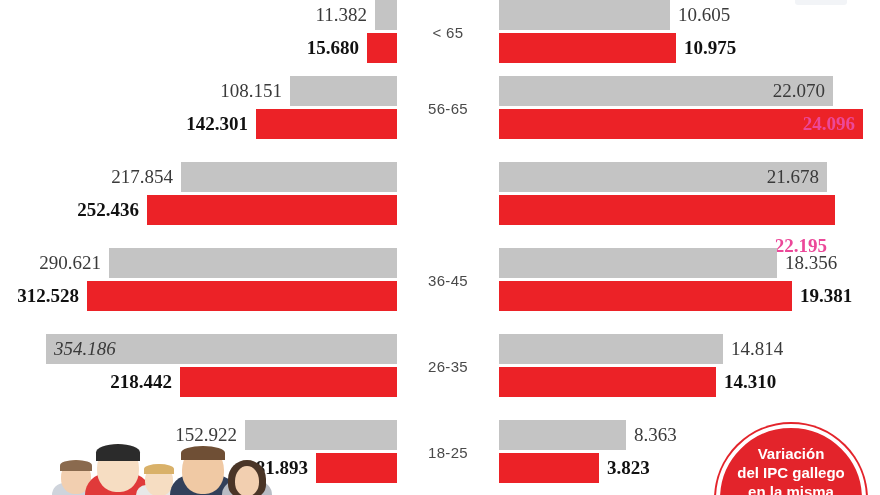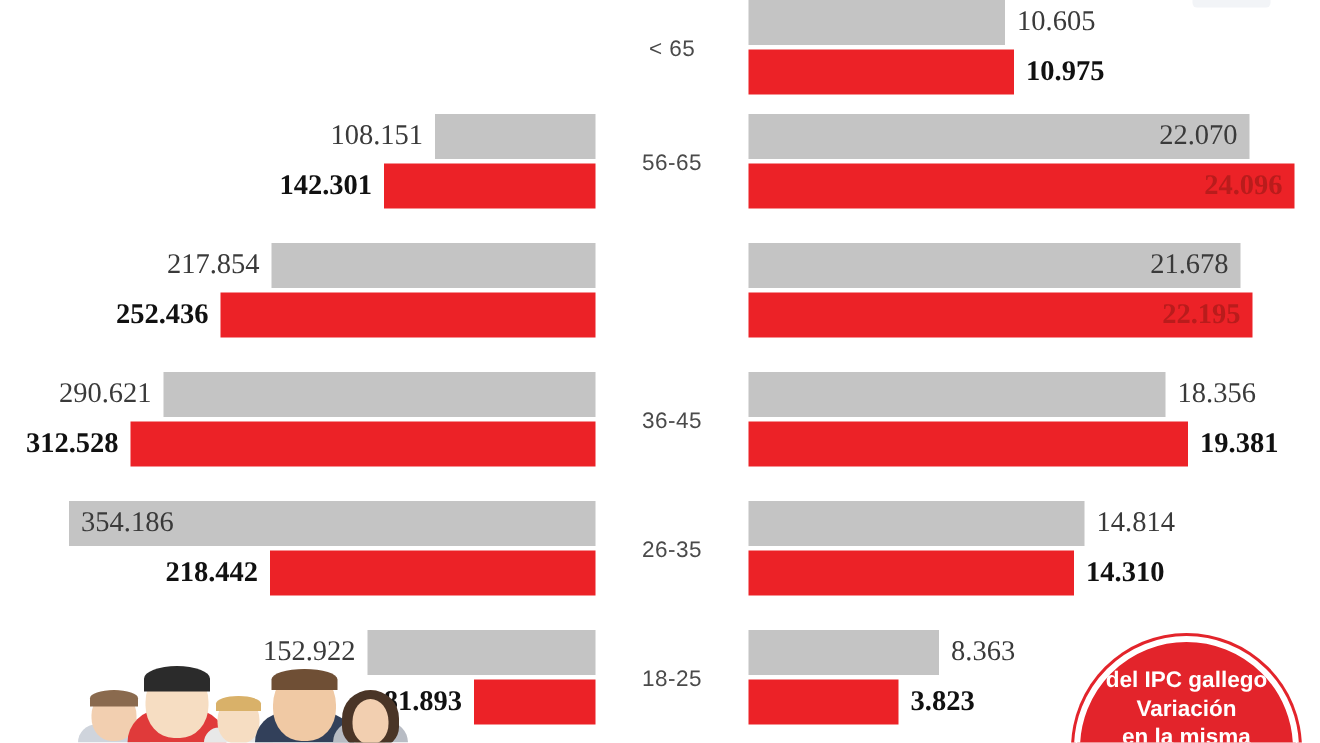--- a/index.html
+++ b/index.html
@@ -30,21 +30,21 @@
 
   
   .val{
     position:absolute;
     white-space:nowrap;
     line-height:30px;
     font-size:19px;
   }
   .val.grey-val{color:#3a3a3a;font-weight:400;top:0;}
   .val.red-val{color:#111111;font-weight:700;top:33px;}
-  .val.inside{color:#b91c1c;}
+  .val.inside{color:#ec4899;}
   .val.inside-dark{color:#3a3a3a;}
 
   
   .lpanel .val.out{ text-align:right; }
   .rpanel .val.out{ text-align:left; }
 
   
   .agelabel{
     position:absolute;left:0;width:102px;
     text-align:center;
@@ -83,20 +83,26 @@
 </style>
 </head>
 <body>
 
 <div id="chart">
 
   <div id="topclip"></div>
 
   <div id="rows-container">
       <div class="row" style="top: 0px; height: 63px;">
+        <div class="lpanel">
+          <div class="bar grey" style="width: 22px;"></div>
+          <div class="val grey-val out" style="right: 30px;">11.382</div>
+          <div class="bar red" style="width: 30px;"></div>
+          <div class="val red-val out" style="right: 38px;">15.680</div>
+        </div>
         <div class="cpanel">
           <div class="agelabel">&lt; 65</div>
         </div>
         <div class="rpanel">
           <div class="bar grey" style="width: 171px;"></div>
           <div class="val grey-val out" style="left: 179px;">10.605</div>
           <div class="bar red" style="width: 177px;"></div>
           <div class="val red-val out" style="left: 185px;">10.975</div>
         </div>
       </div>
@@ -121,21 +127,21 @@
         <div class="lpanel">
           <div class="bar grey" style="width: 216px;"></div>
           <div class="val grey-val out" style="right: 224px;">217.854</div>
           <div class="bar red" style="width: 250px;"></div>
           <div class="val red-val out" style="right: 258px;">252.436</div>
         </div>
         <div class="rpanel">
           <div class="bar grey" style="width: 328px;"></div>
           <div class="val grey-val inside-dark" style="left: auto; right: 61px; text-align: right;">21.678</div>
           <div class="bar red" style="width: 336px;"></div>
-          <div class="val red-val inside" style="left: auto; right: 53px; text-align: right;">22.195</div>
+          <div class="val red-val inside" style="left: auto; right: 53px; text-align: right; margin-top: 36px;">22.195</div>
         </div>
       </div>
       <div class="row" style="top: 248px; height: 63px;">
         <div class="lpanel">
           <div class="bar grey" style="width: 288px;"></div>
           <div class="val grey-val out" style="right: 296px;">290.621</div>
           <div class="bar red" style="width: 310px;"></div>
           <div class="val red-val out" style="right: 318px;">312.528</div>
         </div>
         <div class="cpanel">
@@ -144,21 +150,21 @@
         <div class="rpanel">
           <div class="bar grey" style="width: 278px;"></div>
           <div class="val grey-val out" style="left: 286px;">18.356</div>
           <div class="bar red" style="width: 293px;"></div>
           <div class="val red-val out" style="left: 301px;">19.381</div>
         </div>
       </div>
       <div class="row" style="top: 334px; height: 63px;">
         <div class="lpanel">
           <div class="bar grey" style="width: 351px;"></div>
-          <div class="val grey-val inside-dark" style="right: auto; text-align: left; left: 54px;">354.186</div>
+          <div class="val grey-val inside-dark" style="right: auto; text-align: left; left: 54px; font-style: italic;">354.186</div>
           <div class="bar red" style="width: 217px;"></div>
           <div class="val red-val out" style="right: 225px;">218.442</div>
         </div>
         <div class="cpanel">
           <div class="agelabel">26-35</div>
         </div>
         <div class="rpanel">
           <div class="bar grey" style="width: 224px;"></div>
           <div class="val grey-val out" style="left: 232px;">14.814</div>
           <div class="bar red" style="width: 217px;"></div>
@@ -207,18 +213,18 @@
       </div>
       <div class="person" style="left: 170px; width: 50px; height: 57px;">
         <div class="body" style="left: 0px; width: 50px; height: 14px; background: rgb(184, 188, 196);"></div>
         <div class="head" style="left: 9px; top: 22px; width: 32px; height: 38px; background: rgb(242, 207, 176);"></div>
         <div class="hair" style="left: 6px; top: 22px; width: 38px; height: 38px; background: rgb(74, 53, 39); border-radius: 50% 50% 35% 35%;"></div>
         <div class="head" style="left: 13px; top: 28px; width: 24px; height: 30px; background: rgb(242, 207, 176);"></div>
       </div>
     </div>
 
   <div id="badge">
+    <span class="bl">Variación</span>
     <span class="bl">del IPC gallego</span>
-    <span class="bl">Variación</span>
     <span class="bl">en la misma década:</span>
   </div>
 
 </div>
 
 </body></html>

